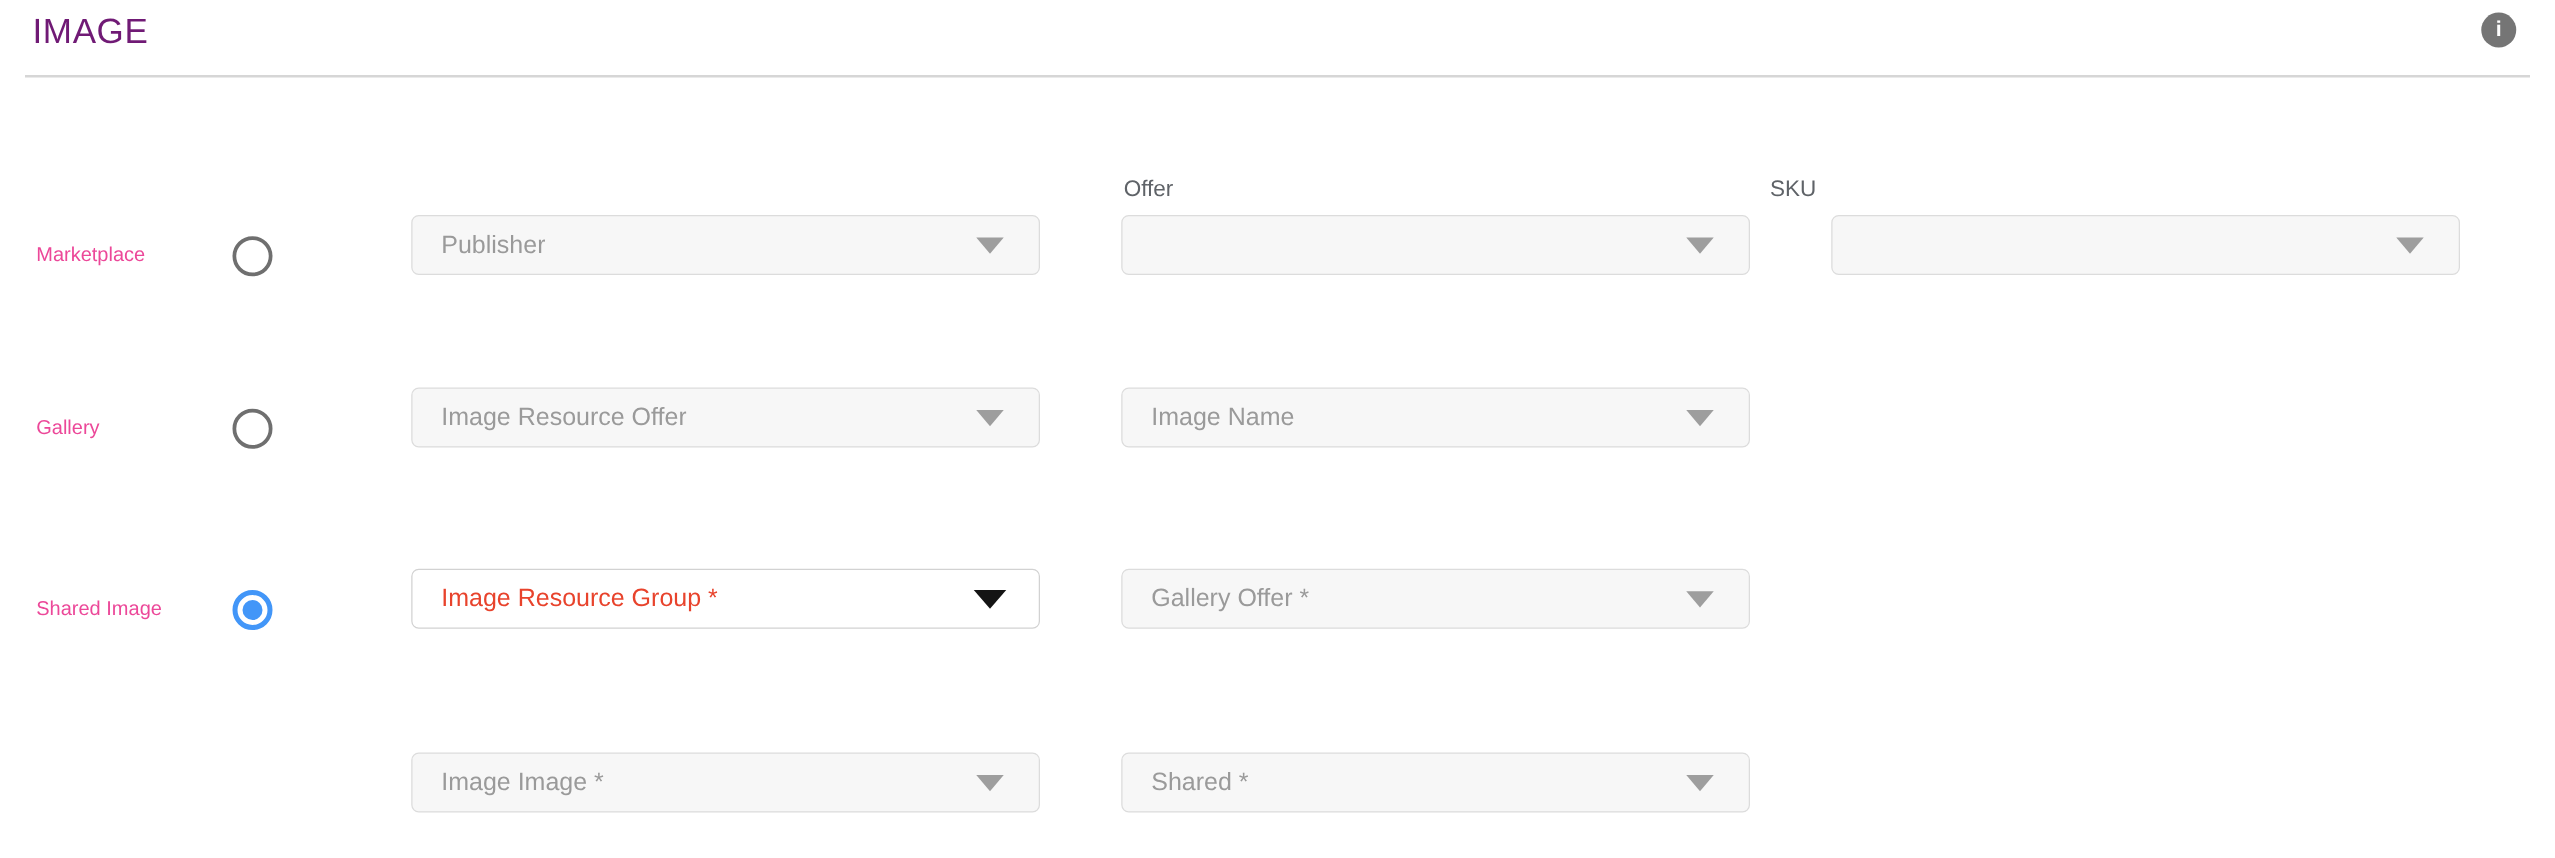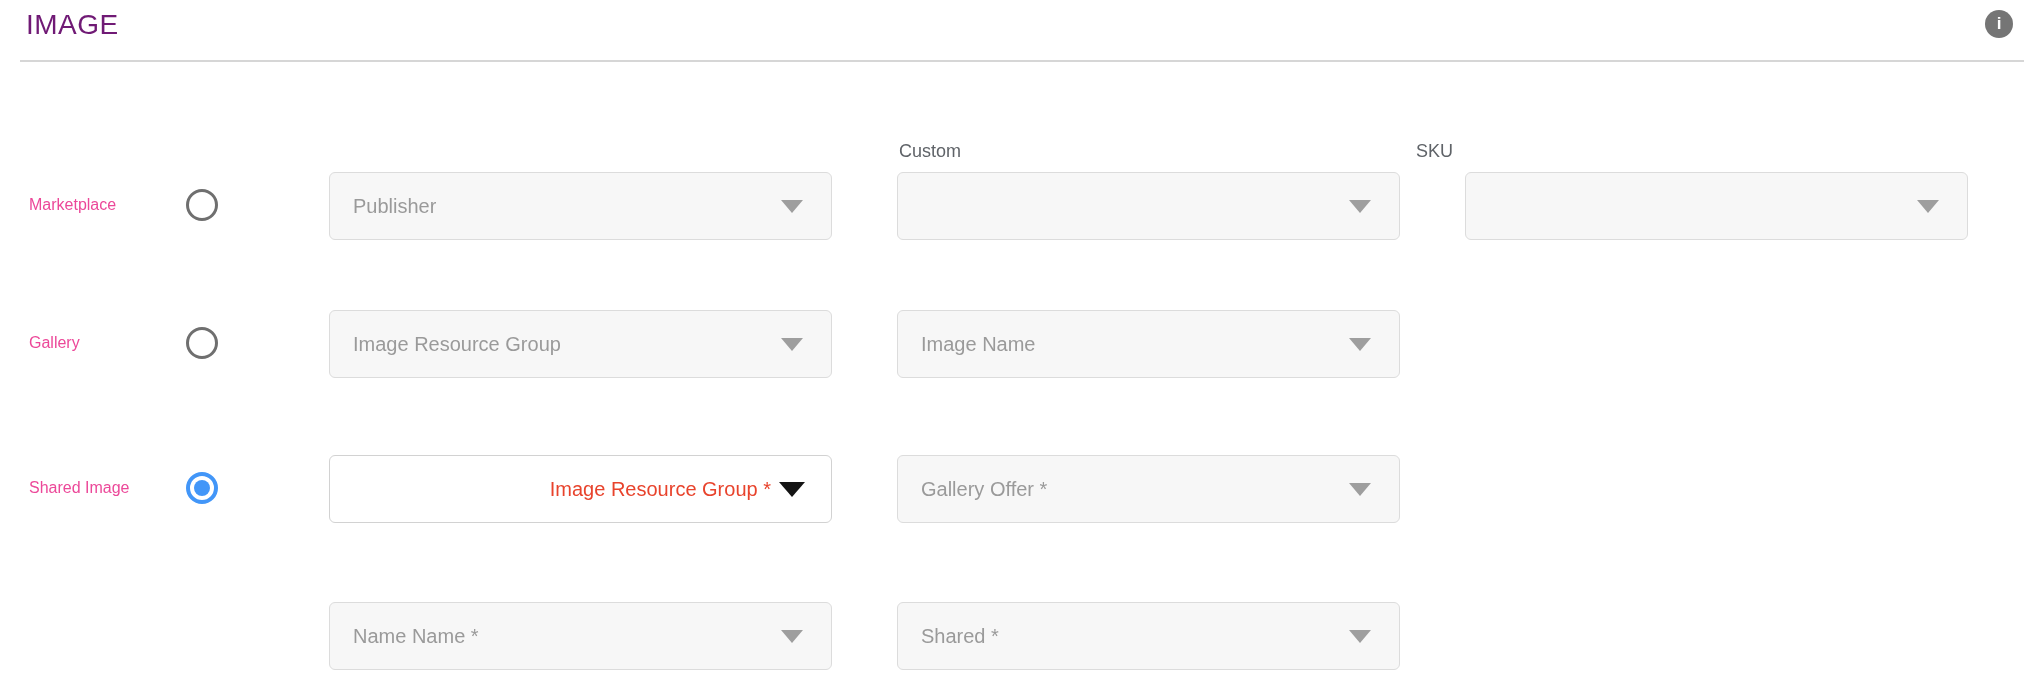--- a/index.html
+++ b/index.html
@@ -42,39 +42,39 @@
   .radio.r1{top:189px}
   .radio.r2{top:327px}
   .radio.r3{top:472px}
   .radio.checked{border:4px solid #4296f8;}
   .radio.checked::after{
     content:"";position:absolute;left:4px;top:4px;right:4px;bottom:4px;
     background:#4296f8;border-radius:50%;
   }
   
   .field{
-    position:absolute;width:503px;height:68px;
+    position:absolute;width:503px;height:48px;
     background:#f7f7f7;border:1px solid #dcdcdc;border-radius:6px;
     box-sizing:border-box;
     display:flex;align-items:center;
     padding:0 60px 0 23px;
     cursor:pointer;
   }
   .field .ph{
     font-size:20px;color:#9a9a9a;white-space:nowrap;
     overflow:hidden;text-overflow:ellipsis;
   }
   .caret{
     position:absolute;right:28px;top:50%;margin-top:-6px;
     width:0;height:0;
     border-left:11px solid transparent;
     border-right:11px solid transparent;
     border-top:13px solid #9e9e9e;
   }
-  .field.active{background:#ffffff;border-color:#d2d2d2;justify-content:flex-end;}
+  .field.active{background:#ffffff;border-color:#d2d2d2;}
   .field.active .ph{color:#e8432c;}
   .field.active .caret{
     border-left-width:13px;border-right-width:13px;
     border-top:15px solid #141414;margin-top:-7px;right:26px;
   }
   .col1{left:329px}.col2{left:897px}.col3{left:1465px}
   .row1{top:172px}.row2{top:310px}.row3{top:455px}.row4{top:602px}
   
   .top-label{
     position:absolute;top:141px;font-size:18px;color:#5f6368;
@@ -92,54 +92,54 @@
 <div class="divider"></div>
 
 <div class="row-label r1">Marketplace</div>
 <div class="row-label r2">Gallery</div>
 <div class="row-label r3">Shared Image</div>
 
 <div class="radio r1"></div>
 <div class="radio r2"></div>
 <div class="radio r3 checked"></div>
 
-<div class="top-label col2">Custom</div>
+<div class="top-label col2">Offer</div>
 <div class="top-label col3">SKU</div>
 
 <div class="field row1 col1">
   <span class="ph">Publisher</span>
   <span class="caret"></span>
 </div>
 <div class="field row1 col2">
   <span class="ph"></span>
   <span class="caret"></span>
 </div>
 <div class="field row1 col3">
   <span class="ph"></span>
   <span class="caret"></span>
 </div>
 
 <div class="field row2 col1">
-  <span class="ph">Image Resource Group</span>
+  <span class="ph">Image Resource Offer</span>
   <span class="caret"></span>
 </div>
 <div class="field row2 col2">
   <span class="ph">Image Name</span>
   <span class="caret"></span>
 </div>
 
 <div class="field row3 col1 active">
   <span class="ph">Image Resource Group *</span>
   <span class="caret"></span>
 </div>
 <div class="field row3 col2">
   <span class="ph">Gallery Offer *</span>
   <span class="caret"></span>
 </div>
 
 <div class="field row4 col1">
-  <span class="ph">Name Name *</span>
+  <span class="ph">Image Image *</span>
   <span class="caret"></span>
 </div>
 <div class="field row4 col2">
   <span class="ph">Shared *</span>
   <span class="caret"></span>
 </div>
 
 </body></html>

